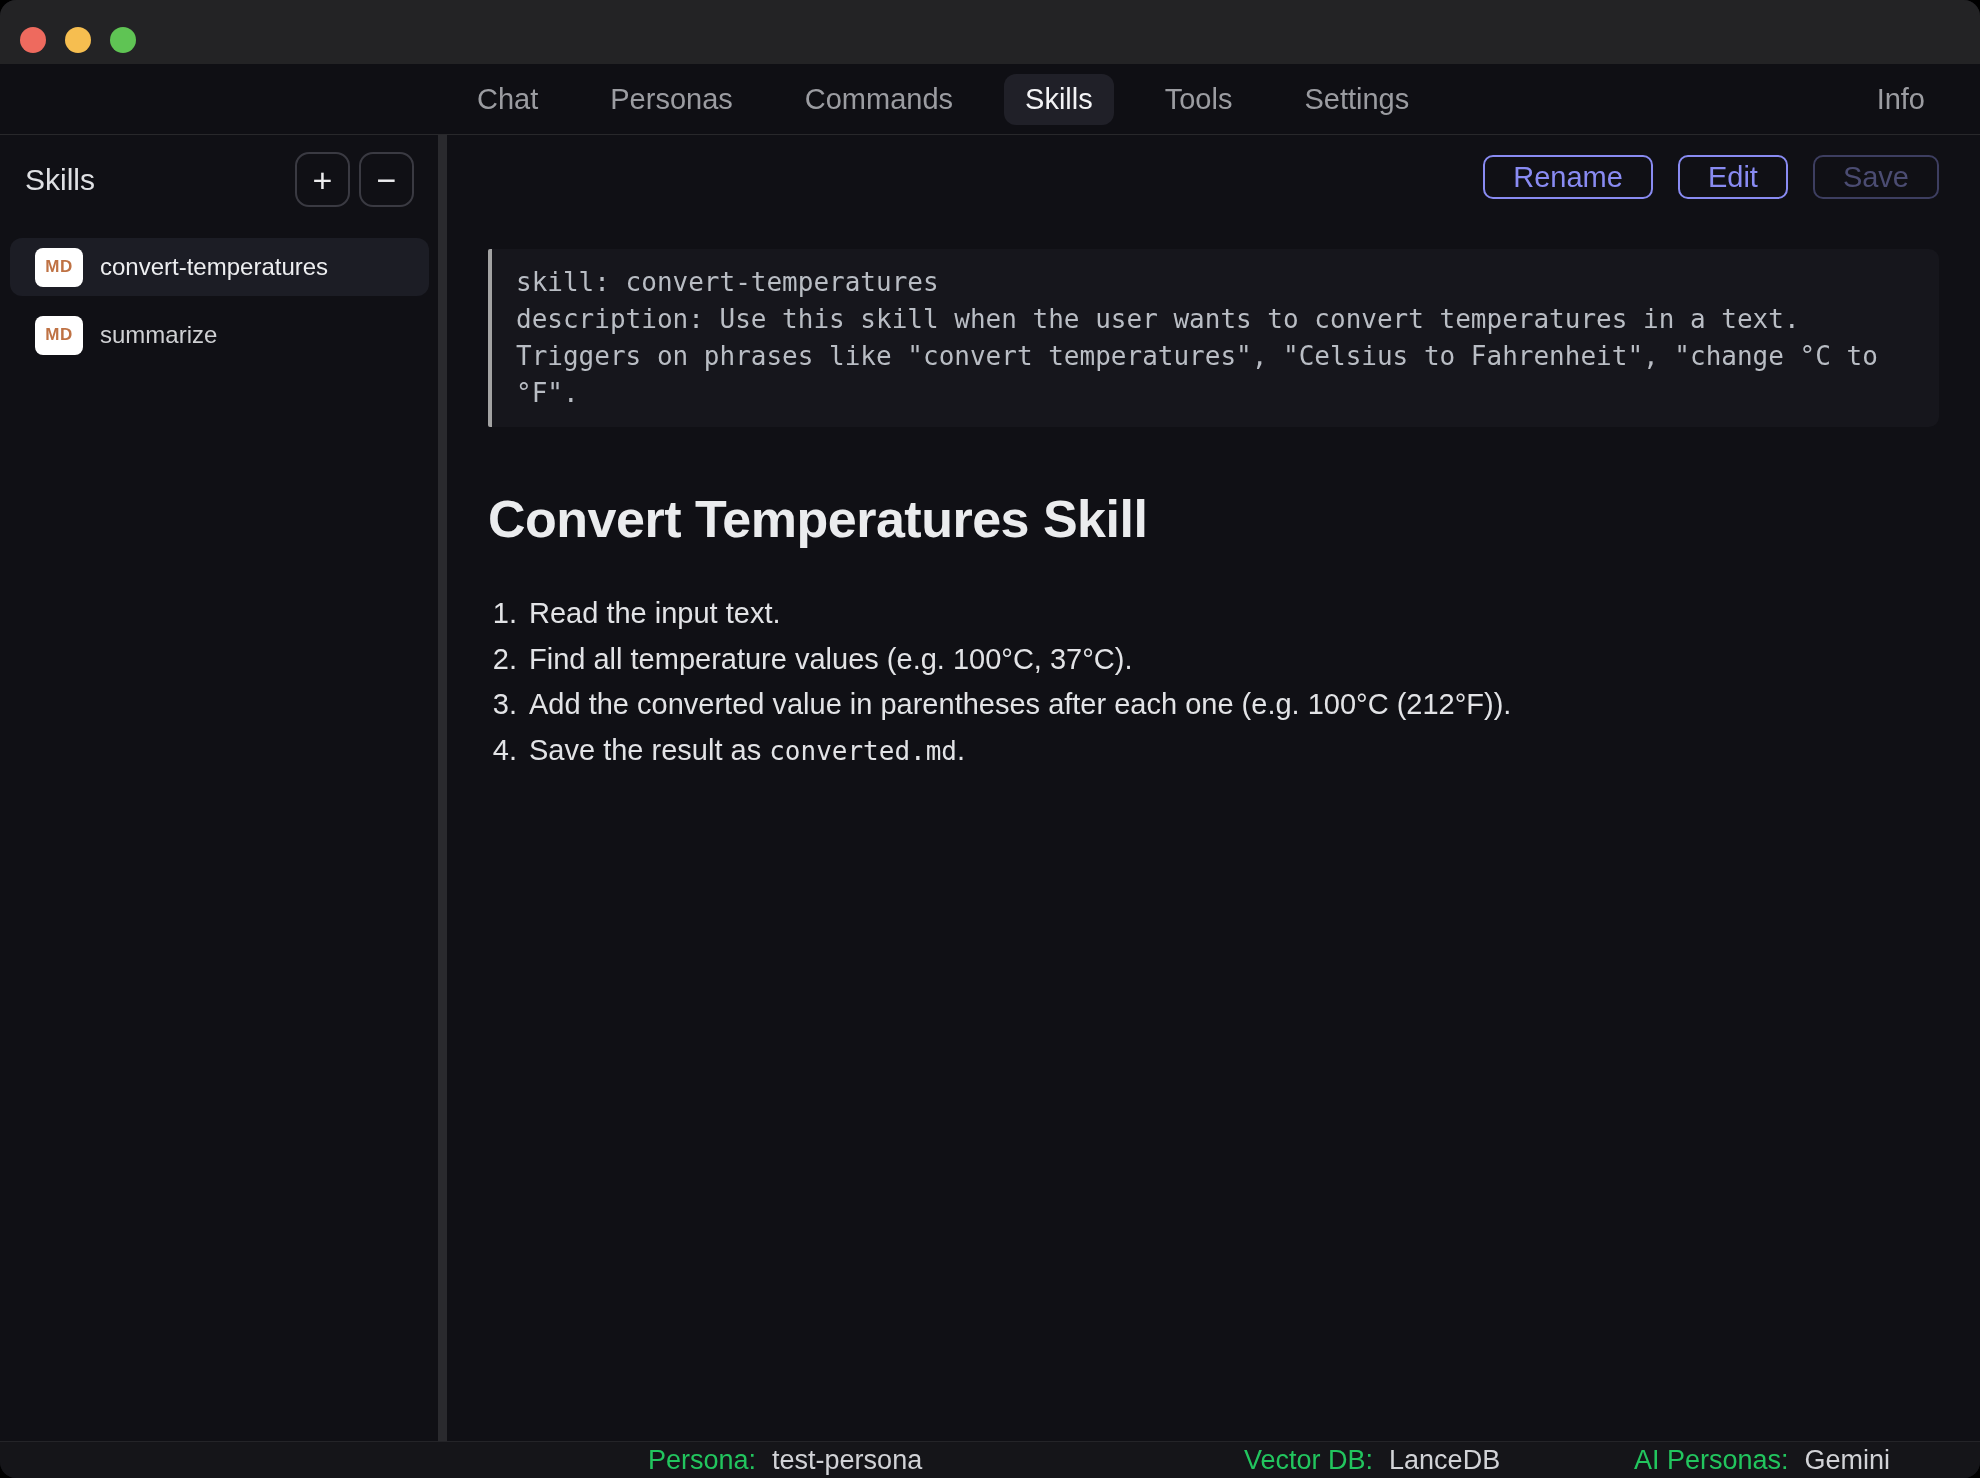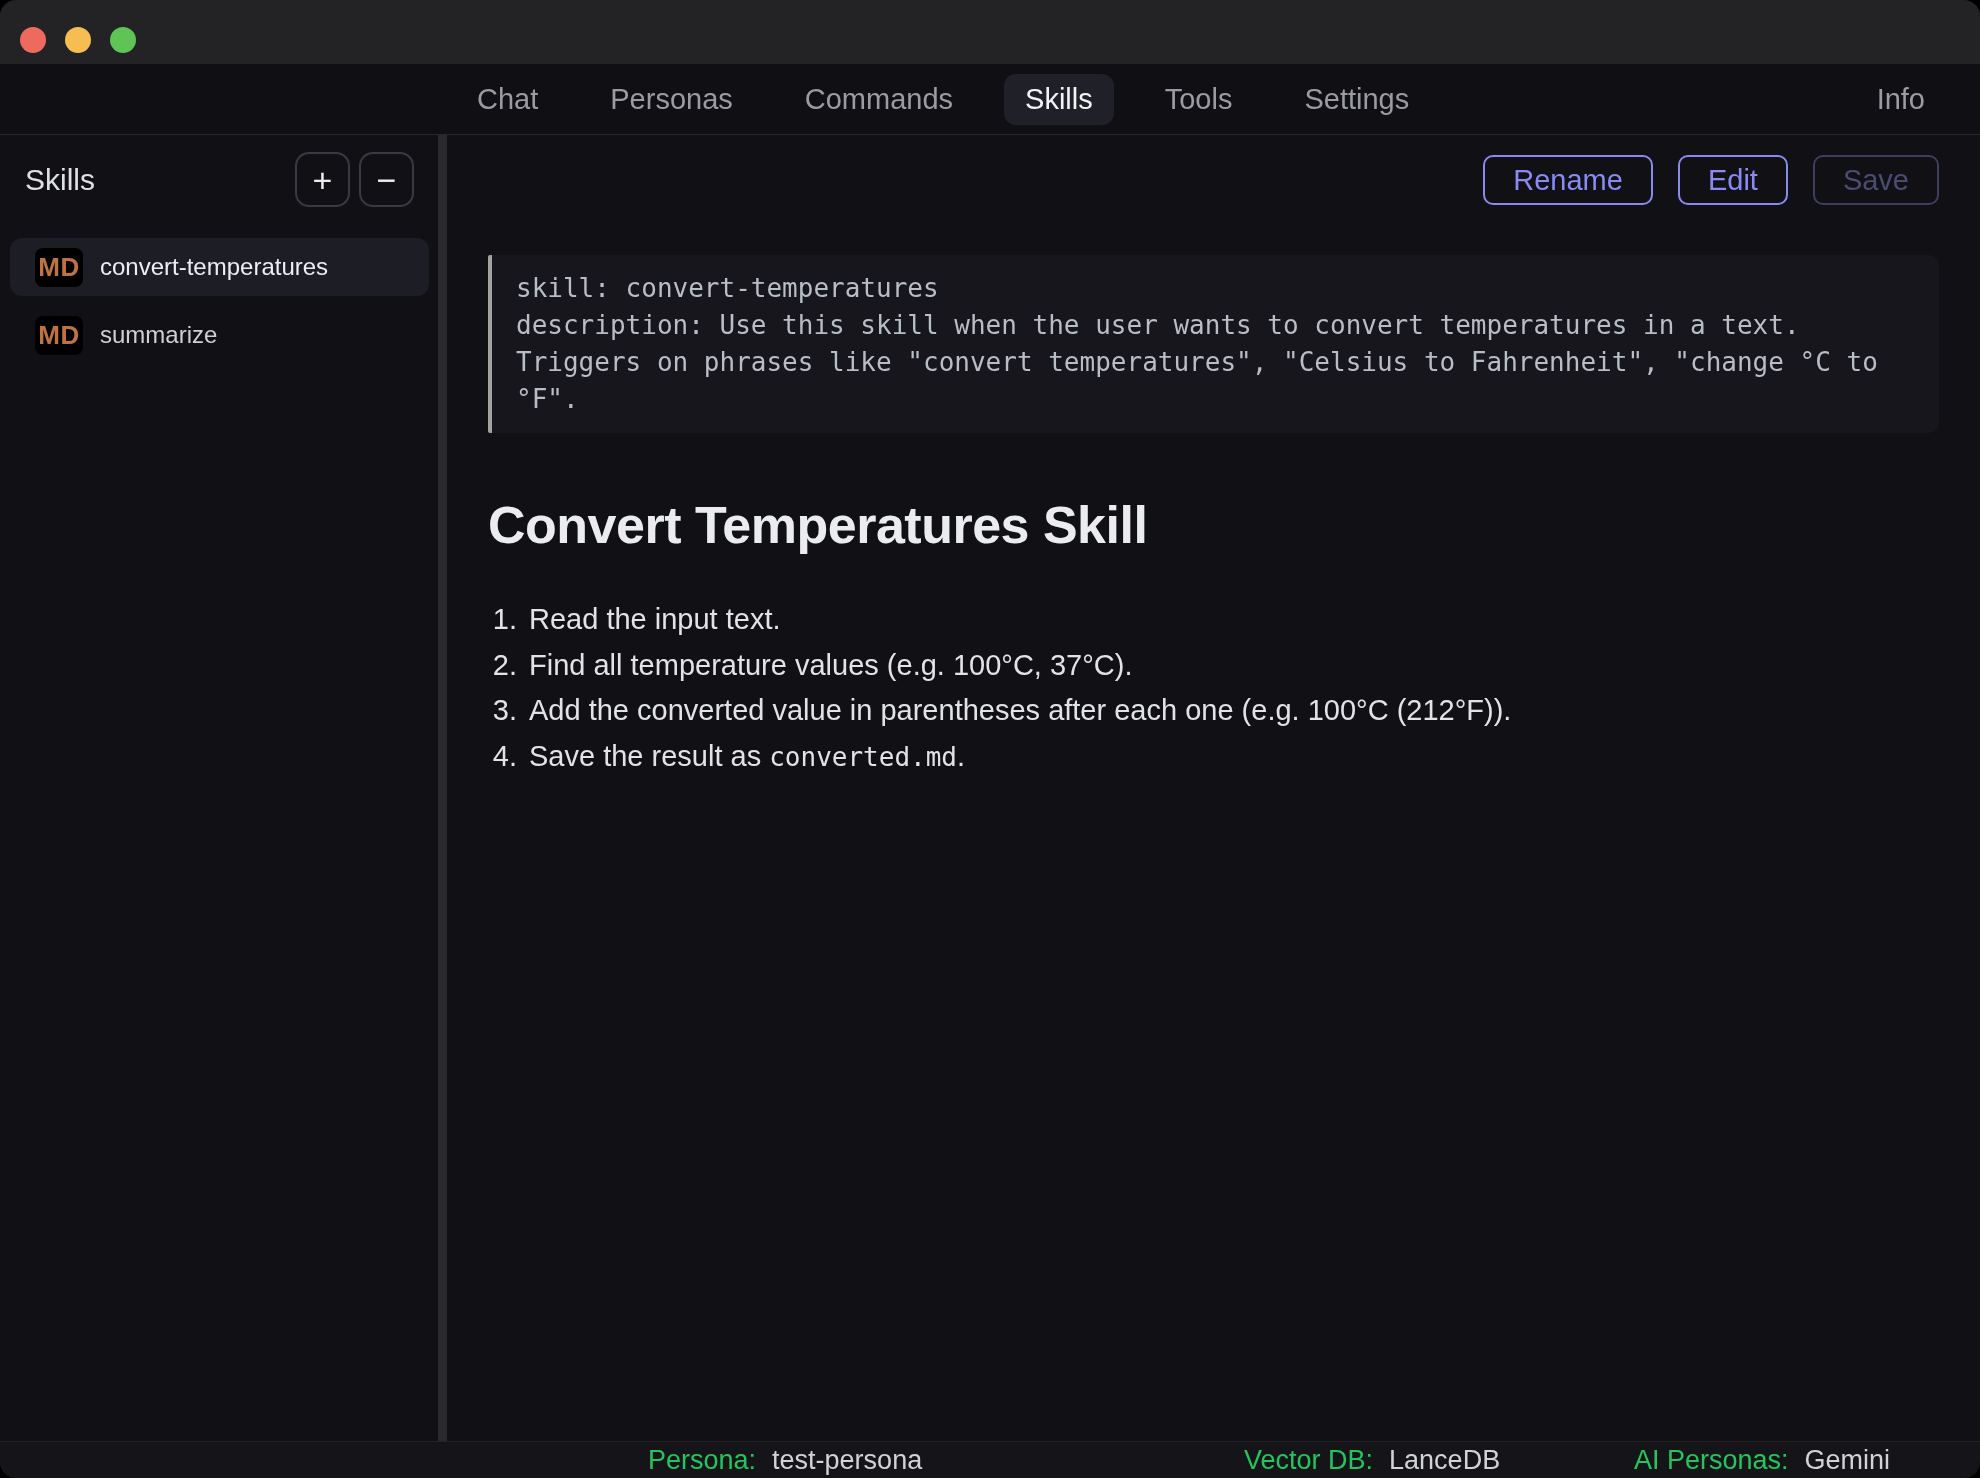--- a/index.html
+++ b/index.html
@@ -42,35 +42,35 @@
   .icon-btn {
     width:55px; height:55px; border:2px solid #3a3a42; border-radius:14px;
     background:transparent; color:#ececee; font-size:34px; line-height:1;
     display:flex; align-items:center; justify-content:center; padding:0;
     font-family:"Liberation Sans", sans-serif;
   }
   .skill-list { margin-top:31px; padding:0 9px 0 10px; display:flex; flex-direction:column; gap:10px; }
   .skill-item { height:58px; border-radius:12px; display:flex; align-items:center; padding-left:25px; gap:17px; }
   .skill-item.selected { background:#1c1d25; }
   .badge {
-    width:48px; height:39px; border-radius:8px; background:#000000; color:#bf7244;
-    font-size:26px; font-weight:bold; letter-spacing:0.5px; flex:none;
+    width:48px; height:39px; border-radius:8px; background:#ffffff; color:#bf7244;
+    font-size:17px; font-weight:bold; letter-spacing:0.5px; flex:none;
     display:flex; align-items:center; justify-content:center;
   }
   .skill-name { font-size:24px; color:#cfd0d3; }
   .skill-item.selected .skill-name { color:#edeef0; }
 
   .splitter { width:9px; flex:none; background:#2a2a2e; cursor:col-resize; }
 
   .main { flex:1; min-width:0; padding:0 41px; background:#101015; overflow:hidden; }
 
   
   .toolbar { margin-top:20px; display:flex; justify-content:flex-end; gap:25px; }
   .btn {
-    height:50px; border-radius:10px; border:2px solid #898bf2; color:#898bf2;
+    height:44px; border-radius:10px; border:2px solid #898bf2; color:#898bf2;
     background:transparent; font-size:29px; padding:0 28px;
     font-family:"Liberation Sans", sans-serif;
   }
   .btn.disabled { border-color:#3d3e60; color:#4b4c72; }
 
   
   .frontmatter {
     margin-top:50px; background:#16161c; border-left:4px solid #a3a3a3;
     border-radius:2px 10px 10px 2px; padding:15px 24px;
     font-family:"DejaVu Sans Mono", monospace; font-size:26px; line-height:37px;

